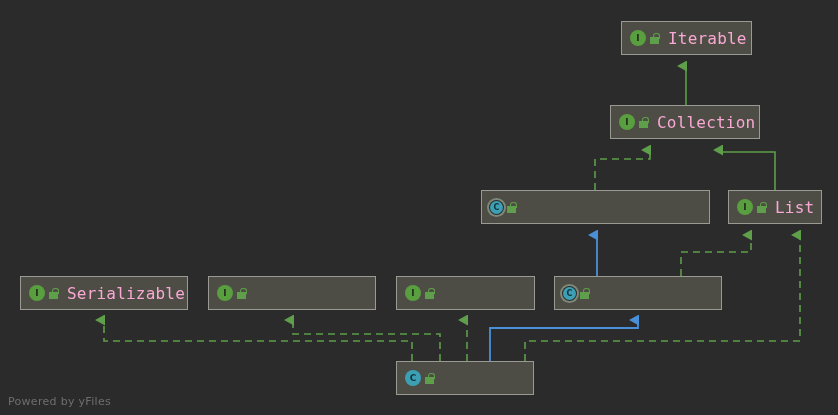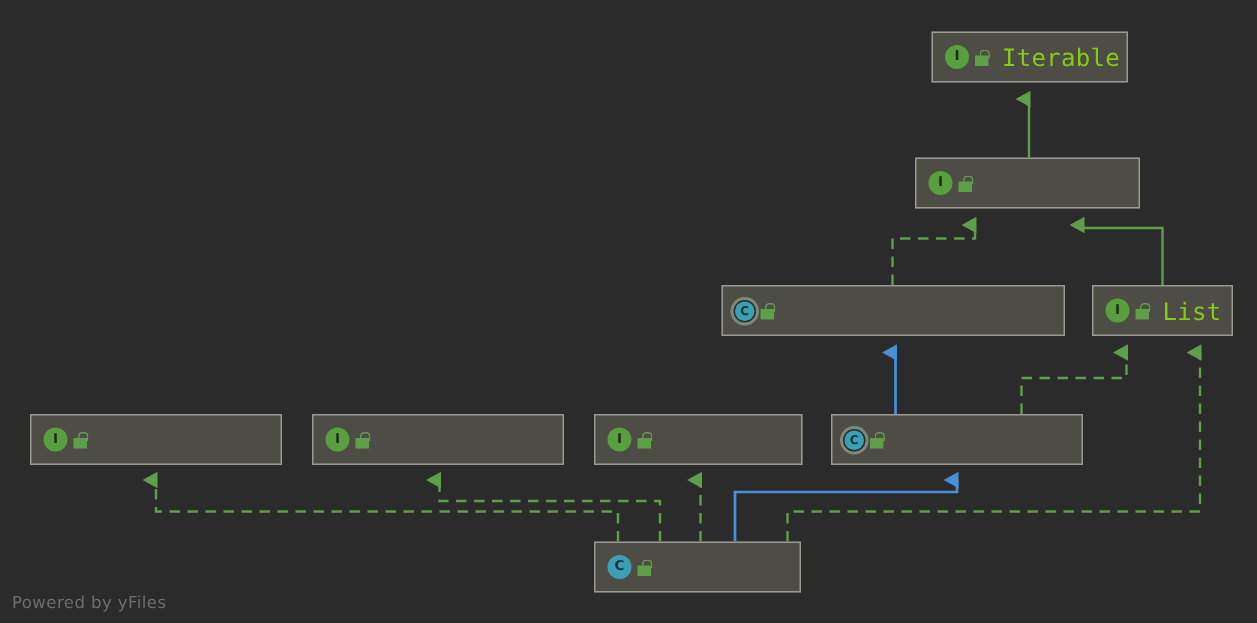--- a/index.html
+++ b/index.html
@@ -31,21 +31,21 @@
     border: 1px solid #9a9a94;
     height: 34px;
     display: flex;
     align-items: center;
     padding: 0 11px 0 8px;
     white-space: nowrap;
   }
   .node-label {
     font-family: "DejaVu Sans Mono", monospace;
     font-size: 16px;
-    color: #84cc16;
+    color: #f9a8d4;
     letter-spacing: 0.2px;
     margin-left: 9px;
   }
   
   .type-icon {
     width: 16px;
     height: 16px;
     border-radius: 50%;
     display: inline-flex;
     align-items: center;
@@ -151,20 +151,21 @@
       </span>
     <span class="node-label">Iterable</span>
   </div>
 
   <div class="node" style="left:610px; top:105px; width:150px;">
     <span class="type-icon iface">I</span>
     <span class="lock-icon">
         <span class="shackle"></span>
         <span class="body"></span>
       </span>
+    <span class="node-label">Collection</span>
   </div>
 
   <div class="node" style="left:481px; top:190px; width:229px;">
     <span class="type-icon abstract-cls">C</span>
     <span class="lock-icon">
         <span class="shackle"></span>
         <span class="body"></span>
       </span>
   </div>
 
@@ -176,20 +177,21 @@
       </span>
     <span class="node-label">List</span>
   </div>
 
   <div class="node" style="left:20px; top:276px; width:168px;">
     <span class="type-icon iface">I</span>
     <span class="lock-icon">
         <span class="shackle"></span>
         <span class="body"></span>
       </span>
+    <span class="node-label">Serializable</span>
   </div>
 
   <div class="node" style="left:208px; top:276px; width:168px;">
     <span class="type-icon iface">I</span>
     <span class="lock-icon">
         <span class="shackle"></span>
         <span class="body"></span>
       </span>
   </div>
 

